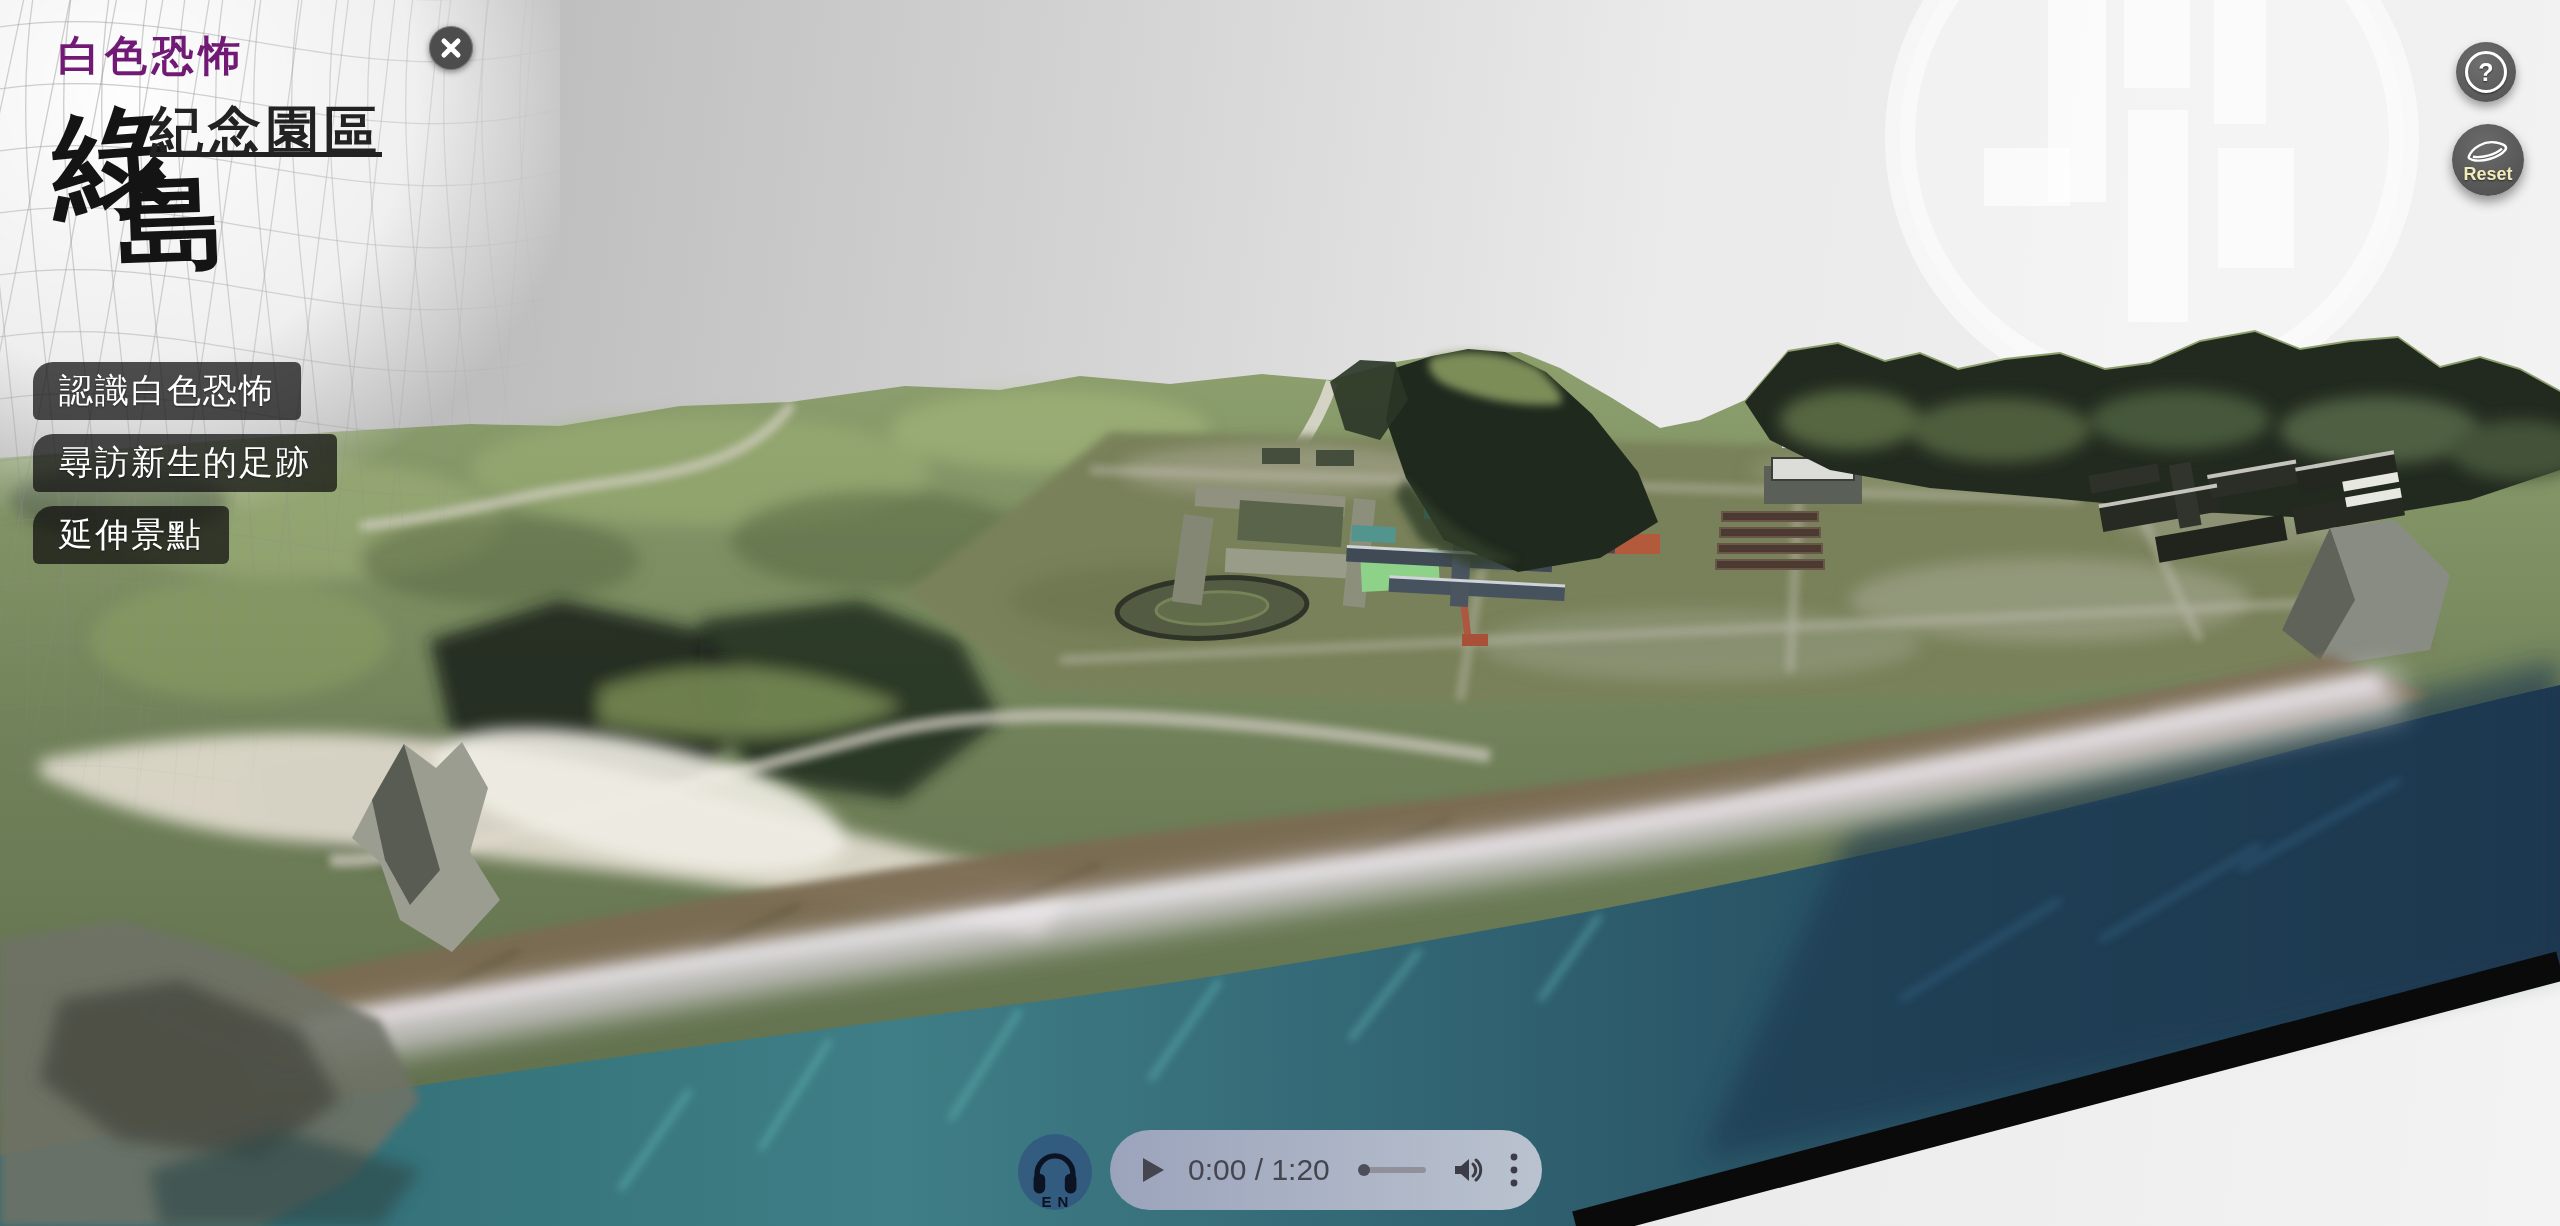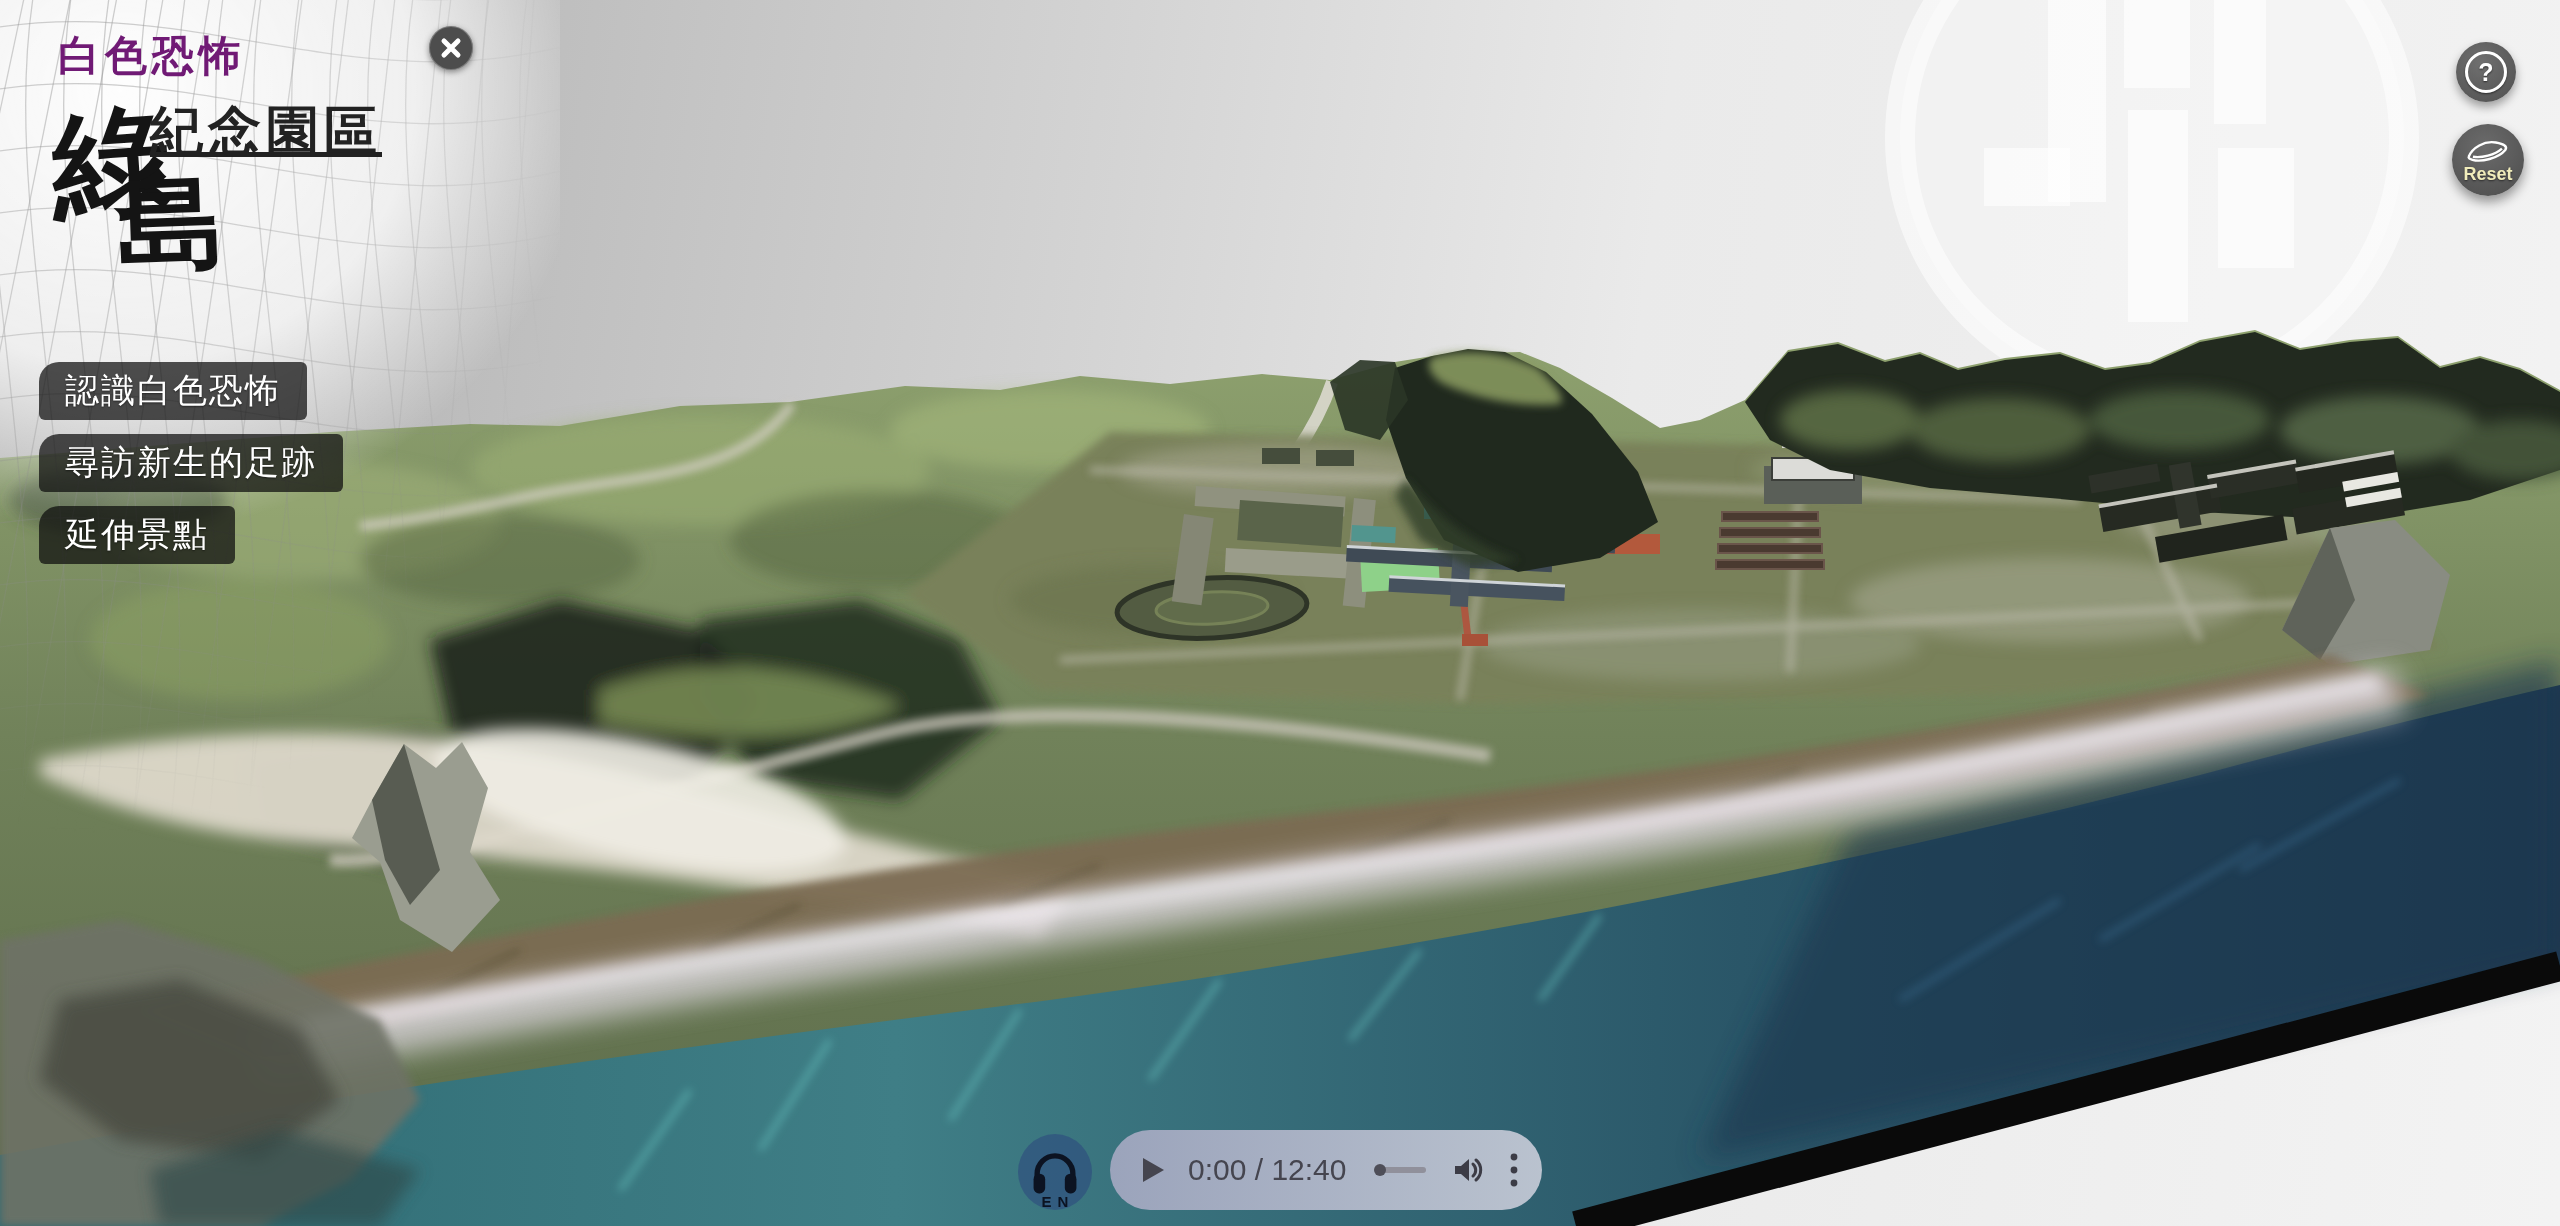--- a/index.html
+++ b/index.html
@@ -52,21 +52,20 @@
   }
   .reset-label{color:#f1edbb;font-size:18px;font-weight:700;line-height:20px;text-shadow:0 1px 2px rgba(0,0,0,.55);}
 
   
   .menu{position:absolute;left:33px;top:362px;display:flex;flex-direction:column;gap:14px;align-items:flex-start;}
   .menu-item{
     height:58px;display:inline-flex;align-items:center;padding:0 26px;
     background:rgba(12,12,12,.72);color:#fff;font-size:34px;letter-spacing:2px;
     border:none;border-radius:20px 6px 6px 6px;cursor:pointer;white-space:nowrap;
     text-shadow:0 1px 2px rgba(0,0,0,.5);
-    margin-left:6px;
   }
 
   
   .lang-btn{
     position:absolute;left:1018px;top:1134px;width:74px;height:76px;border:none;border-radius:50%;
     background:rgba(44,72,126,.58);display:flex;flex-direction:column;align-items:center;justify-content:flex-end;
     cursor:pointer;padding:0;
   }
   .lang-label{color:#0b1322;font-size:15px;font-weight:700;letter-spacing:6px;margin-top:-4px;text-indent:6px;}
   .player{
@@ -382,21 +381,21 @@
     </svg>
     <span class="lang-label">EN</span>
   </button>
 
   <div class="player">
     <button class="play-btn">
       <svg width="26" height="28" viewBox="0 0 26 28">
         <path d="M3,2 L24,14 L3,26 Z" fill="#45454f"></path>
       </svg>
     </button>
-    <span class="time">0:00 / 12:40</span>
+    <span class="time">0:00 / 1:20</span>
     <div class="progress">
       <div class="progress-played" style="width: 2%;"></div>
       <div class="progress-dot" style="left: 2%;"></div>
     </div>
     <button class="vol-btn">
       <svg width="32" height="30" viewBox="0 0 32 30">
         <path d="M3,11 L9,11 L17,4 L17,26 L9,19 L3,19 Z" fill="#3c3c46"></path>
         <path d="M21,9 a8,8 0 0 1 0,12 M24,5 a13,13 0 0 1 0,20" stroke="#3c3c46" stroke-width="3" fill="none" stroke-linecap="round"></path>
       </svg>
     </button>

